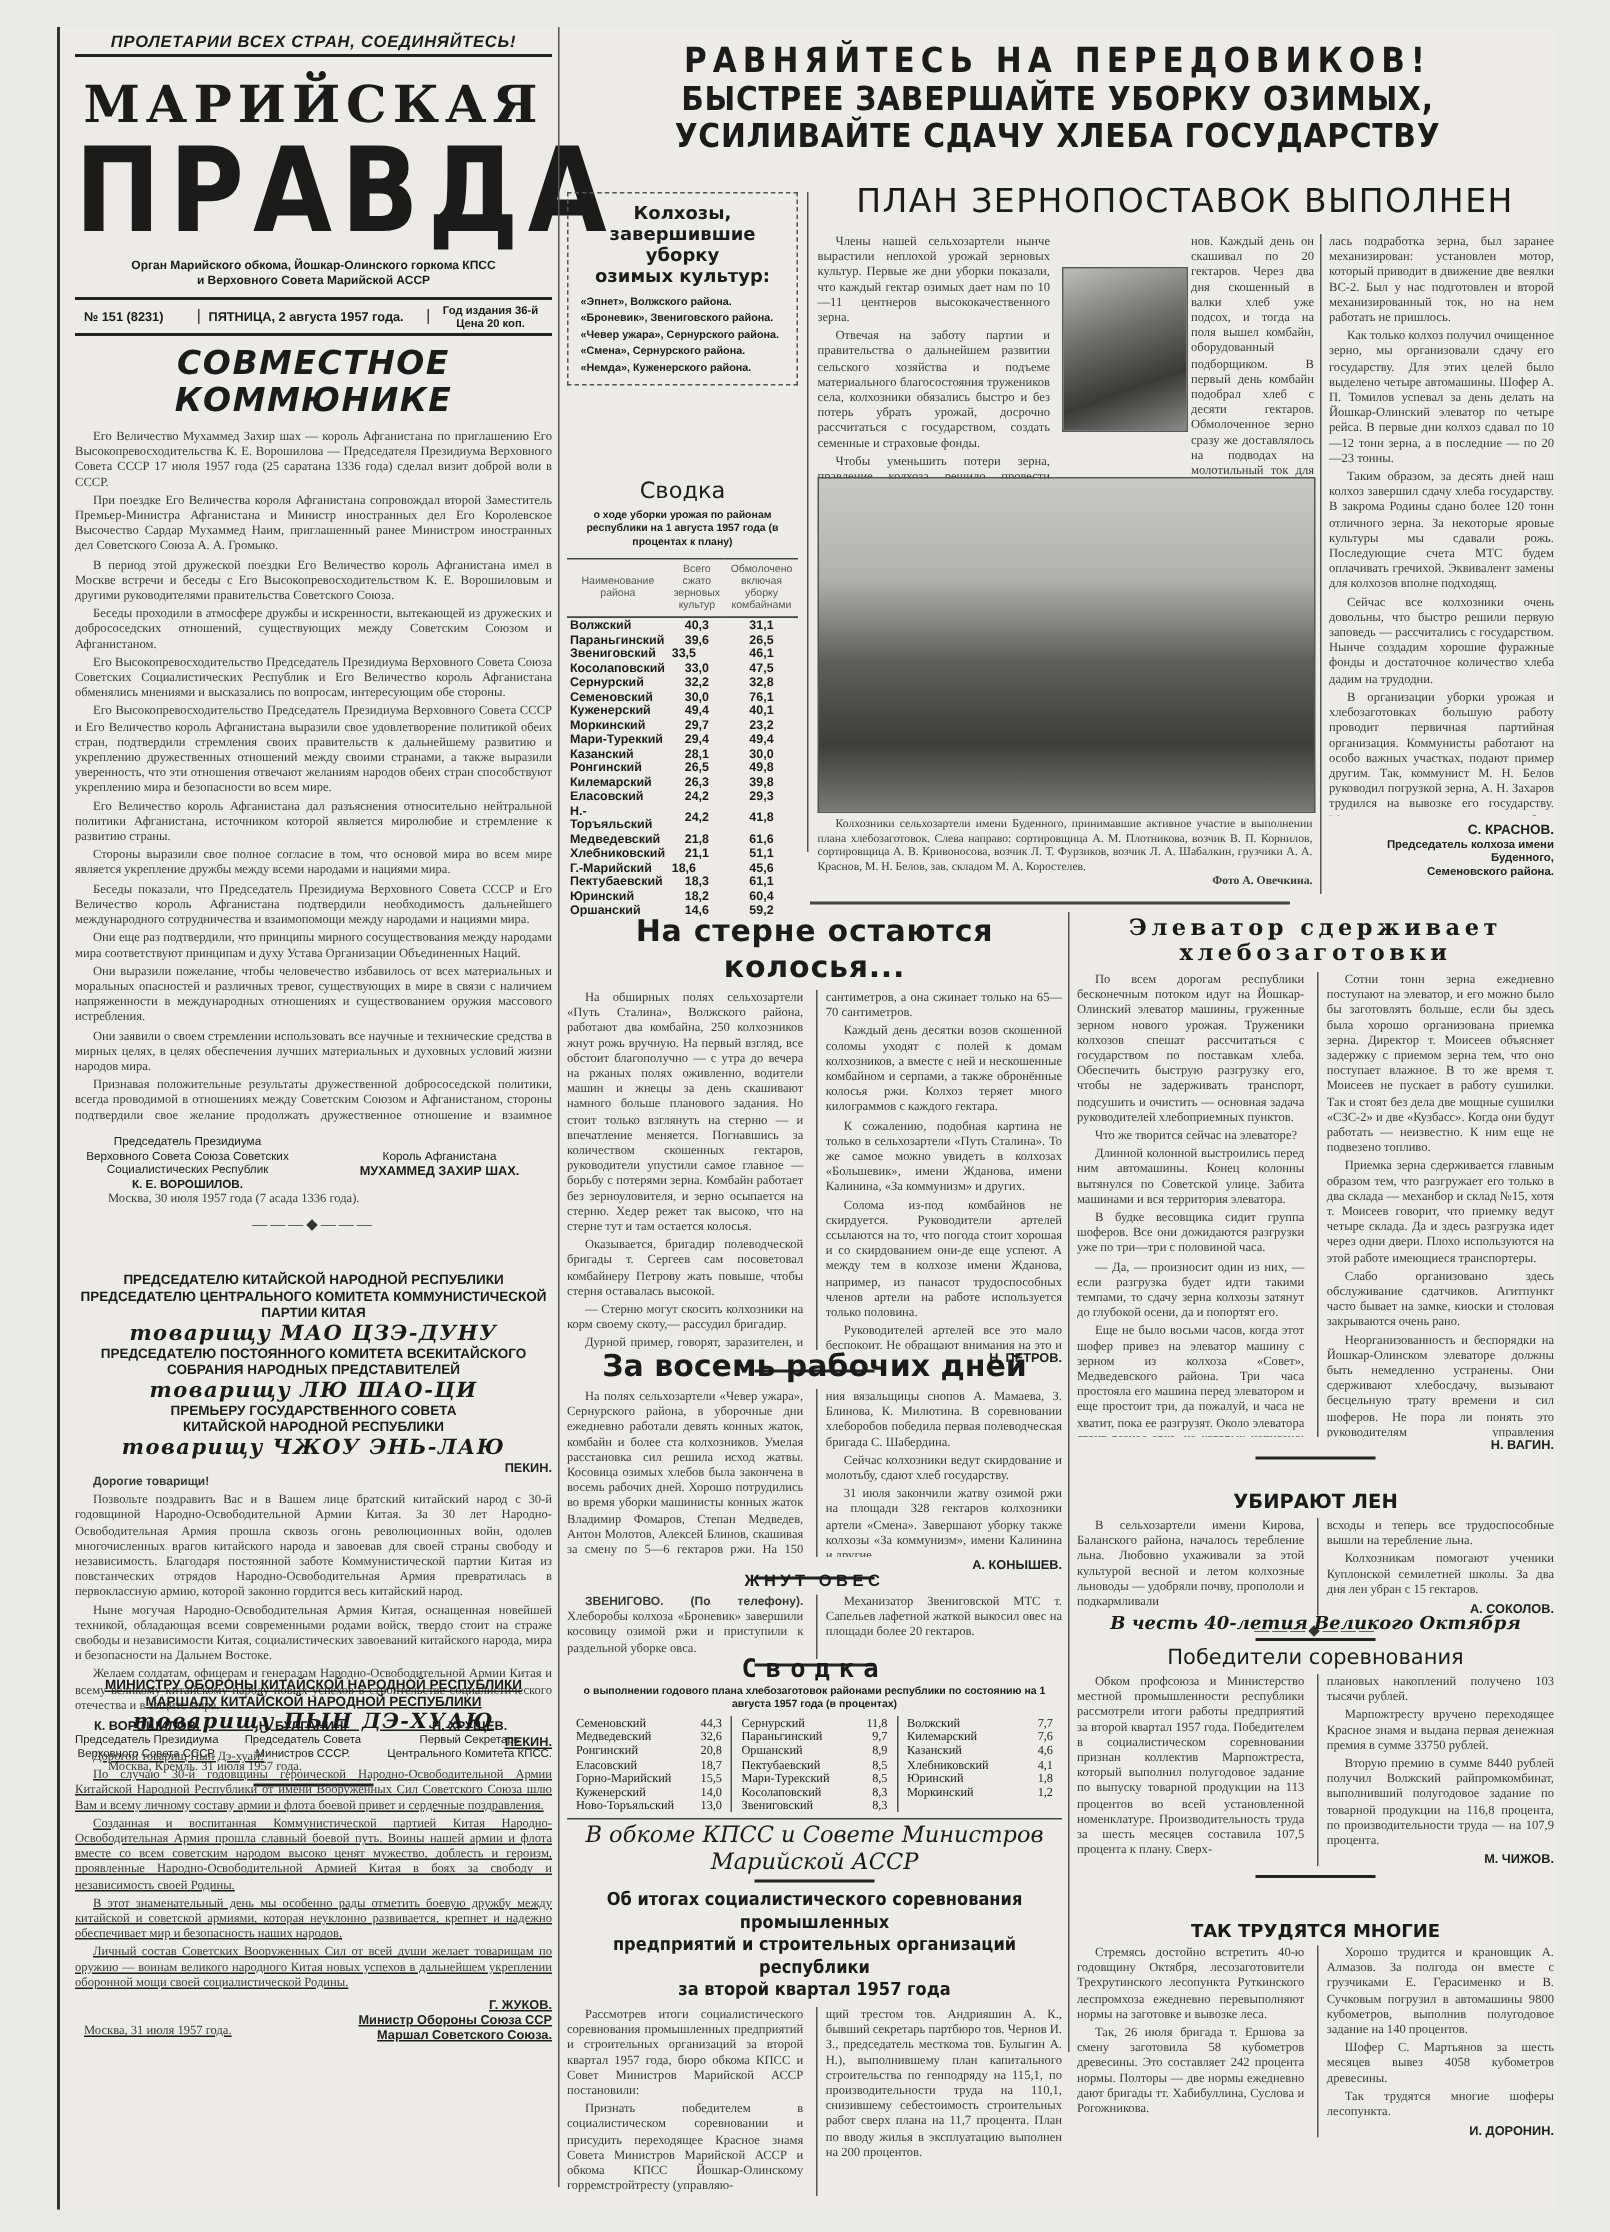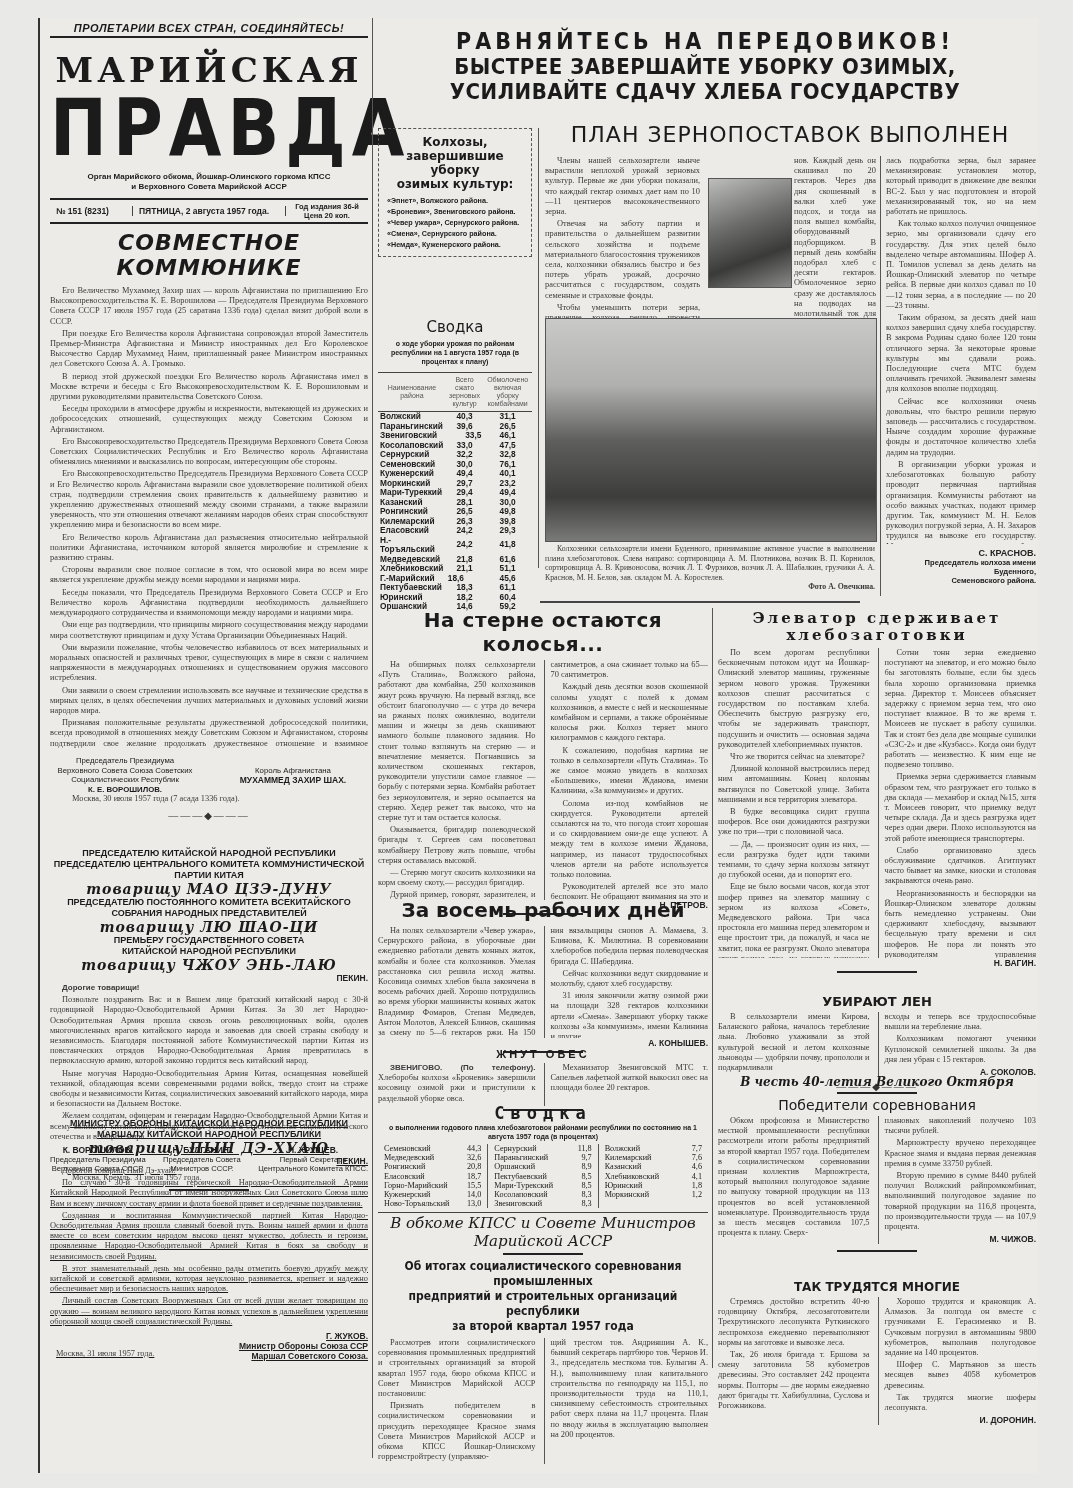--- a/index.html
+++ b/index.html
@@ -192,21 +192,21 @@
             <td style="text-align: center;">40,3</td>
             <td style="text-align: center;">31,1</td>
           </tr>
           <tr>
             <td>Параньгинский</td>
             <td style="text-align: center;">39,6</td>
             <td style="text-align: center;">26,5</td>
           </tr>
           <tr>
             <td>Звениговский</td>
-            <td style="text-align: right;">33,5</td>
+            <td style="text-align: left;">33,5</td>
             <td style="text-align: center;">46,1</td>
           </tr>
           <tr>
             <td>Косолаповский</td>
             <td style="text-align: center;">33,0</td>
             <td style="text-align: center;">47,5</td>
           </tr>
           <tr>
             <td>Сернурский</td>
             <td style="text-align: center;">32,2</td>

